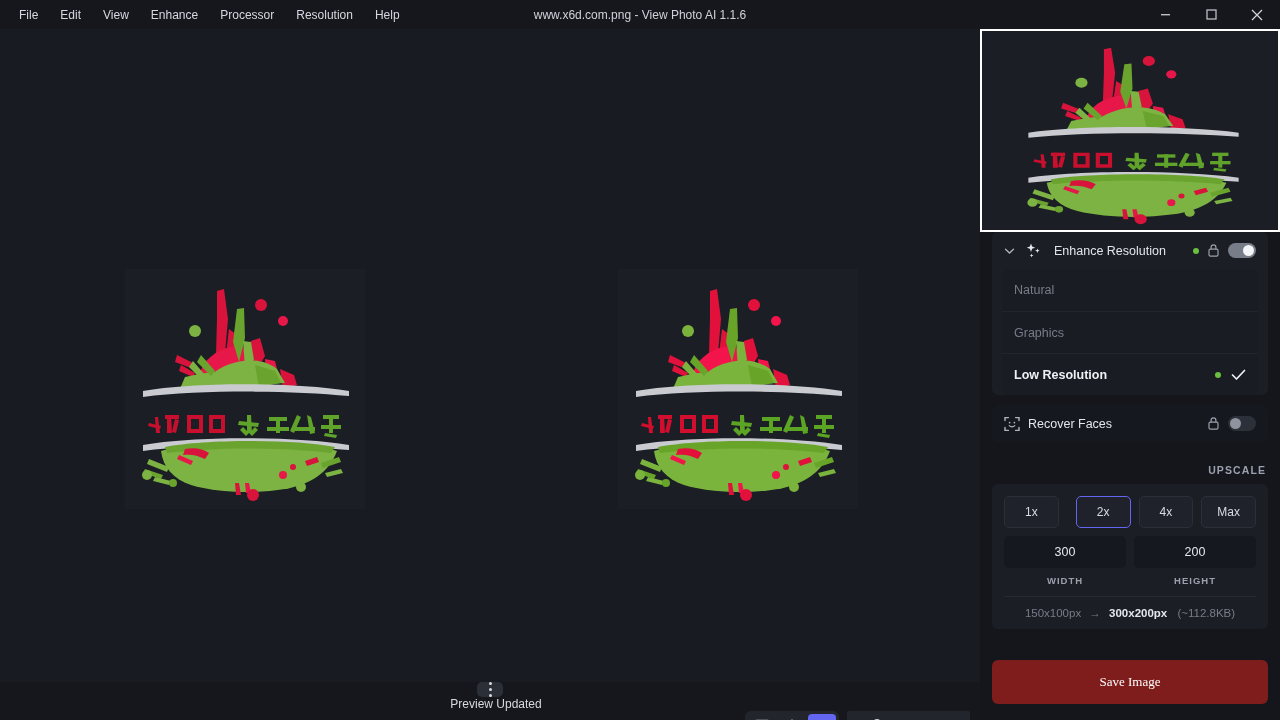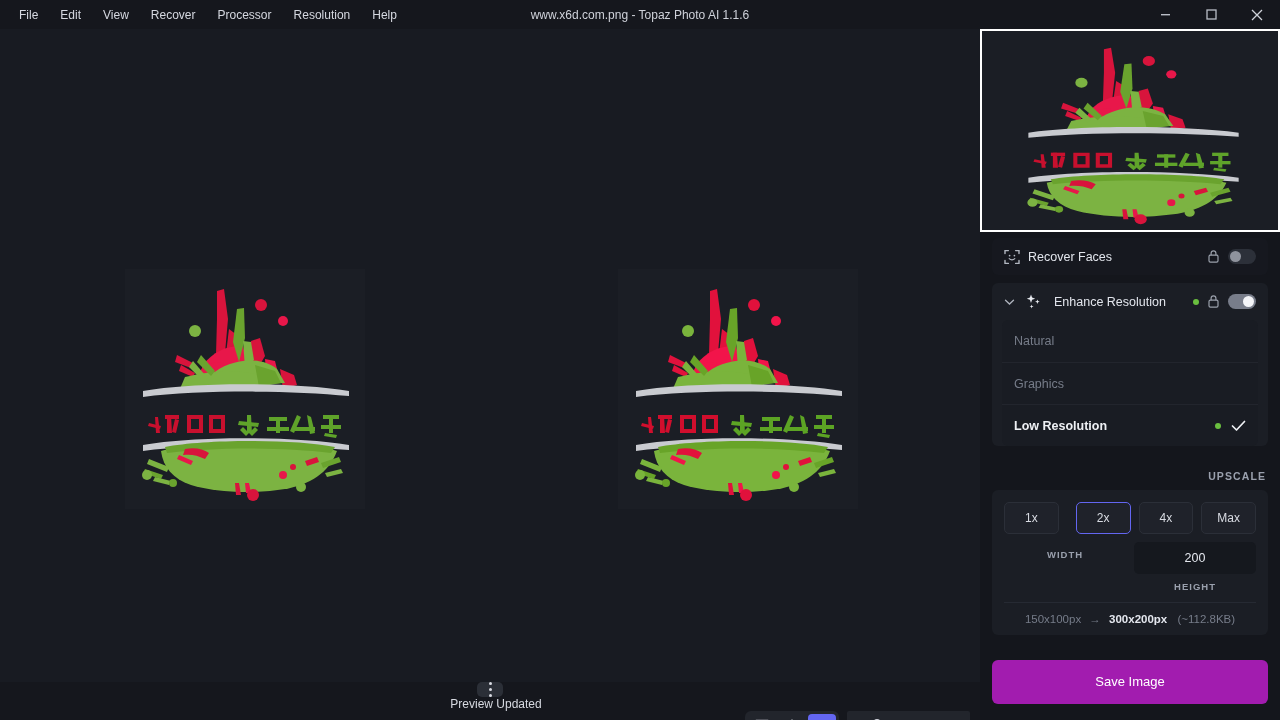--- a/index.html
+++ b/index.html
@@ -156,24 +156,24 @@
     margin-top: 10px; border-top: 1px solid #262a33; padding-top: 10px;
     text-align: center; font-size: 11.5px; color: #767c89;
   }
   #size-row .out { color: #e4e7ee; font-weight: bold; }
 
   #save-wrap {
     position: absolute; left: 0; bottom: 0; width: 300px; height: 77px;
     display: flex; align-items: center; justify-content: center;
   }
   #save-btn {
-    width: 276px; height: 44px; border-radius: 6px; background: #a21caf;
+    width: 276px; height: 44px; border-radius: 6px; background: #7f1d1d;
     color: #fff; font-size: 13px; display: flex; align-items: center;
     justify-content: center; cursor: default; border: none;
-    font-family: Liberation Sans, sans-serif;
+    font-family: Liberation Serif, serif;
   }
 </style>
 </head>
 <body>
 
 <svg width="0" height="0" style="position:absolute" aria-hidden="true">
   <symbol id="splat-art" viewBox="0 0 240 240">
     <rect width="240" height="240" fill="#1b1e25"></rect>
     <g>
 
@@ -253,26 +253,26 @@
   </symbol>
 </svg>
 
 <div id="app">
 
   <div id="titlebar">
     <div id="menubar">
       <div class="menu-item">File</div>
       <div class="menu-item">Edit</div>
       <div class="menu-item">View</div>
-      <div class="menu-item">Recover</div>
+      <div class="menu-item">Enhance</div>
       <div class="menu-item">Processor</div>
       <div class="menu-item">Resolution</div>
       <div class="menu-item">Help</div>
     </div>
-    <div id="window-title">www.x6d.com.png - Topaz Photo AI 1.1.6</div>
+    <div id="window-title">www.x6d.com.png - View Photo AI 1.1.6</div>
     <div id="win-controls">
       <div class="win-btn">
         <svg width="11" height="11" viewBox="0 0 11 11">
           <rect x="1" y="5" width="9" height="1.4" fill="#b9bdc6"></rect>
         </svg>
       </div>
       <div class="win-btn">
         <svg width="11" height="11" viewBox="0 0 11 11">
           <rect x="1" y="1" width="9" height="9" fill="none" stroke="#b9bdc6" stroke-width="1.3"></rect>
         </svg>
@@ -347,90 +347,91 @@
   <div id="panel">
 
     <div id="thumb">
       <svg class="splat" viewBox="0 0 240 240" preserveAspectRatio="none">
         <use href="#splat-art"></use>
       </svg>
     </div>
 
     <div id="panel-scroll">
 
+      <div class="card">
+        <div class="feature-row">
+          <svg width="11" height="8" viewBox="0 0 11 8">
+            <path d="M1.5 2.2 L5.5 6 L9.5 2.2" fill="none" stroke="#aeb3bd" stroke-width="1.3" stroke-linecap="round"></path>
+          </svg>
+          <svg width="17" height="17" viewBox="0 0 17 17" style="margin-left:2px;">
+            <path d="M6 1.5 L7.1 4.6 L10.2 5.7 L7.1 6.8 L6 9.9 L4.9 6.8 L1.8 5.7 L4.9 4.6 Z" fill="#e7eaf0"></path>
+            <path d="M12.4 6.4 L13 8.1 L14.7 8.7 L13 9.3 L12.4 11 L11.8 9.3 L10.1 8.7 L11.8 8.1 Z" fill="#e7eaf0"></path>
+            <path d="M6.6 11.4 L7.1 12.9 L8.6 13.4 L7.1 13.9 L6.6 15.4 L6.1 13.9 L4.6 13.4 L6.1 12.9 Z" fill="#e7eaf0"></path>
+          </svg>
+          <div class="feature-title" style="margin-left:4px;">Enhance Resolution</div>
+          <div class="spacer"></div>
+          <div class="green-dot"></div>
+          <svg width="13" height="15" viewBox="0 0 13 15">
+            <rect x="2" y="6.2" width="9" height="7" rx="1.4" fill="none" stroke="#9aa0ab" stroke-width="1.2"></rect>
+            <path d="M4.1 6.2 V4.2 a2.4 2.4 0 0 1 4.8 0 V6.2" fill="none" stroke="#9aa0ab" stroke-width="1.2"></path>
+          </svg>
+          <div class="toggle on">
+            <div class="knob"></div>
+          </div>
+        </div>
+
+        <div class="option-list">
+          <div class="option-row">
+            <span>Natural</span>
+          </div>
+          <div class="option-row">
+            <span>Graphics</span>
+          </div>
+          <div class="option-row selected">
+            <span>Low Resolution</span>
+            <div class="spacer"></div>
+            <div class="green-dot"></div>
+            <svg width="15" height="12" viewBox="0 0 15 12" class="check" style="margin-left:10px;">
+              <path d="M1.5 6 L5.5 10 L13.5 1.5" fill="none" stroke="#eef0f4" stroke-width="1.7" stroke-linecap="round" stroke-linejoin="round"></path>
+            </svg>
+          </div>
+        </div>
+      </div>
+
       <div class="card flat" style="margin-top:6px;">
         <div class="feature-row">
           <svg width="16" height="16" viewBox="0 0 16 16">
             <path d="M1 4.6 V1.6 H4.4 M11.6 1.6 H15 V4.6 M15 11.4 V14.4 H11.6 M4.4 14.4 H1 V11.4" fill="none" stroke="#b2b7c1" stroke-width="1.4" stroke-linecap="round"></path>
             <circle cx="5.6" cy="6.6" r="0.85" fill="#b2b7c1"></circle>
             <circle cx="10.4" cy="6.6" r="0.85" fill="#b2b7c1"></circle>
             <path d="M5.2 9.6 c1.6 1.6 4 1.6 5.6 0" fill="none" stroke="#b2b7c1" stroke-width="1.2" stroke-linecap="round"></path>
           </svg>
           <div class="feature-title">Recover Faces</div>
           <div class="spacer"></div>
           <svg width="13" height="15" viewBox="0 0 13 15">
             <rect x="2" y="6.2" width="9" height="7" rx="1.4" fill="none" stroke="#9aa0ab" stroke-width="1.2"></rect>
             <path d="M4.1 6.2 V4.2 a2.4 2.4 0 0 1 4.8 0 V6.2" fill="none" stroke="#9aa0ab" stroke-width="1.2"></path>
           </svg>
           <div class="toggle off">
             <div class="knob"></div>
           </div>
         </div>
       </div>
 
-      <div class="card">
-        <div class="feature-row">
-          <svg width="11" height="8" viewBox="0 0 11 8">
-            <path d="M1.5 2.2 L5.5 6 L9.5 2.2" fill="none" stroke="#aeb3bd" stroke-width="1.3" stroke-linecap="round"></path>
-          </svg>
-          <svg width="17" height="17" viewBox="0 0 17 17" style="margin-left:2px;">
-            <path d="M6 1.5 L7.1 4.6 L10.2 5.7 L7.1 6.8 L6 9.9 L4.9 6.8 L1.8 5.7 L4.9 4.6 Z" fill="#e7eaf0"></path>
-            <path d="M12.4 6.4 L13 8.1 L14.7 8.7 L13 9.3 L12.4 11 L11.8 9.3 L10.1 8.7 L11.8 8.1 Z" fill="#e7eaf0"></path>
-            <path d="M6.6 11.4 L7.1 12.9 L8.6 13.4 L7.1 13.9 L6.6 15.4 L6.1 13.9 L4.6 13.4 L6.1 12.9 Z" fill="#e7eaf0"></path>
-          </svg>
-          <div class="feature-title" style="margin-left:4px;">Enhance Resolution</div>
-          <div class="spacer"></div>
-          <div class="green-dot"></div>
-          <svg width="13" height="15" viewBox="0 0 13 15">
-            <rect x="2" y="6.2" width="9" height="7" rx="1.4" fill="none" stroke="#9aa0ab" stroke-width="1.2"></rect>
-            <path d="M4.1 6.2 V4.2 a2.4 2.4 0 0 1 4.8 0 V6.2" fill="none" stroke="#9aa0ab" stroke-width="1.2"></path>
-          </svg>
-          <div class="toggle on">
-            <div class="knob"></div>
-          </div>
-        </div>
-
-        <div class="option-list">
-          <div class="option-row">
-            <span>Natural</span>
-          </div>
-          <div class="option-row">
-            <span>Graphics</span>
-          </div>
-          <div class="option-row selected">
-            <span>Low Resolution</span>
-            <div class="spacer"></div>
-            <div class="green-dot"></div>
-            <svg width="15" height="12" viewBox="0 0 15 12" class="check" style="margin-left:10px;">
-              <path d="M1.5 6 L5.5 10 L13.5 1.5" fill="none" stroke="#eef0f4" stroke-width="1.7" stroke-linecap="round" stroke-linejoin="round"></path>
-            </svg>
-          </div>
-        </div>
-      </div>
-
       <div class="section-label">UPSCALE</div>
       <div class="card" id="upscale-card">
         <div id="scale-row">
           <div class="scale-btn">1x</div>
           <div class="scale-btn active">2x</div>
           <div class="scale-btn">4x</div>
           <div class="scale-btn">Max</div>
         </div>
         <div id="dim-row">
           <div class="dim-col">
+            <div class="dim-field">300</div>
             <div class="dim-label">WIDTH</div>
           </div>
           <div class="dim-col">
             <div class="dim-field">200</div>
             <div class="dim-label">HEIGHT</div>
           </div>
         </div>
         <div id="size-row">
           <span>150x100px</span>
           <span style="margin:0 5px;">→</span>

